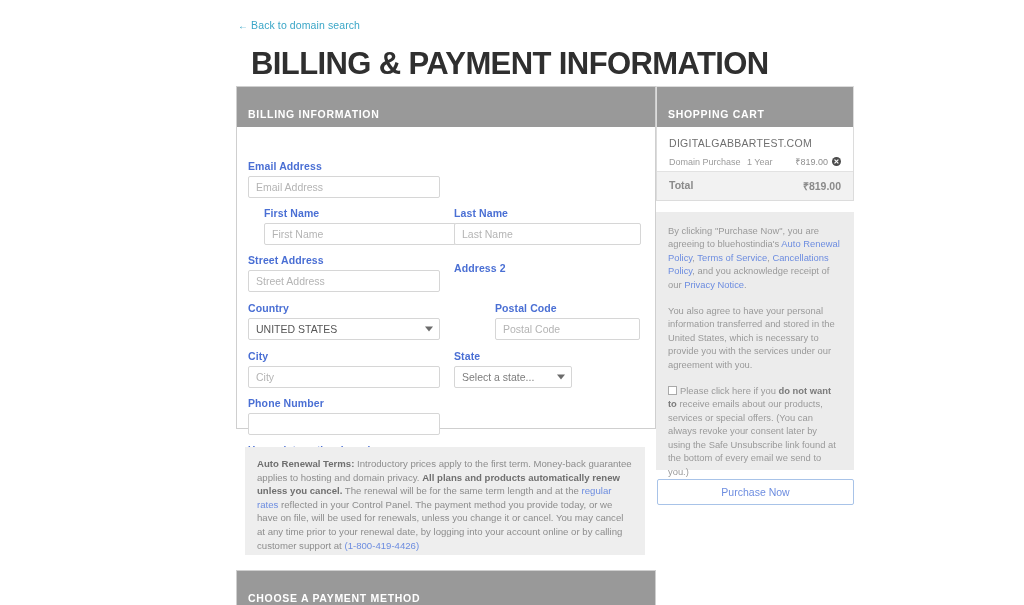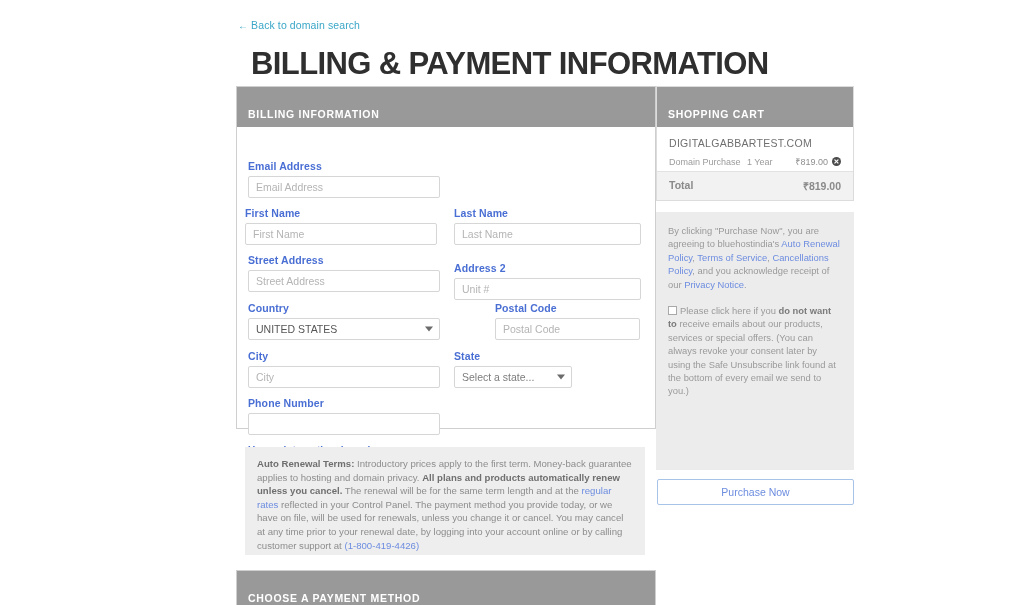--- a/index.html
+++ b/index.html
@@ -130,38 +130,37 @@
   <div class="panel" id="billing-panel">
     <div class="panel-head">BILLING INFORMATION</div>
 
     <div class="form-body">
 
       <div class="field" style="left:11px;top:33px;">
         <label class="flabel">Email Address</label>
         <input class="finput" style="width: 192px;" placeholder="Email Address">
       </div>
 
-      <div class="field" style="left:8px;top:80px;">
+      <div class="field" style="left:27px;top:80px;">
         <label class="flabel">First Name</label>
         <input class="finput" style="width: 192px;" placeholder="First Name">
       </div>
 
       <div class="field" style="left:217px;top:80px;">
         <label class="flabel">Last Name</label>
         <input class="finput" style="width: 187px;" placeholder="Last Name">
       </div>
 
       <div class="field" style="left:11px;top:127px;">
         <label class="flabel">Street Address</label>
         <input class="finput" style="width: 192px;" placeholder="Street Address">
       </div>
 
       <div class="field" style="left:217px;top:127px;margin-top:8px;">
         <label class="flabel">Address 2</label>
-        <input class="finput" style="width: 187px;" placeholder="Unit #">
       </div>
 
       <div class="field" style="left:11px;top:175px;">
         <label class="flabel">Country</label>
         <div class="sel-wrap" style="width:192px;">
           <div class="fselect">UNITED STATES</div>
           <span class="caret"></span>
         </div>
       </div>
 
@@ -221,19 +220,20 @@
 
     <div class="cart-total">
       <span>Total</span>
       <span>₹819.00</span>
     </div>
   </div>
 
   <div id="legal-panel">
     <p class="legal-p"><span>By clicking "Purchase Now", you are agreeing to bluehostindia's </span><a href="#">Auto Renewal Policy</a><span>, </span><a href="#">Terms of Service</a><span>, </span><a href="#">Cancellations Policy</a><span>, and you acknowledge receipt of our </span><a href="#">Privacy Notice</a><span>.</span></p>
 
+    <p class="legal-p">You also agree to have your personal information transferred and stored in the United States, which is necessary to provide you with the services under our agreement with you.</p>
 
     <p class="legal-opt"><span class="cbox"></span><span>Please click here if you </span><b>do not want to</b><span> receive emails about our products, services or special offers. (You can always revoke your consent later by using the Safe Unsubscribe link found at the bottom of every email we send to you.)</span></p>
   </div>
 
   <button id="purchase-now">Purchase Now</button>
 
 </div>
 
 </body></html>

